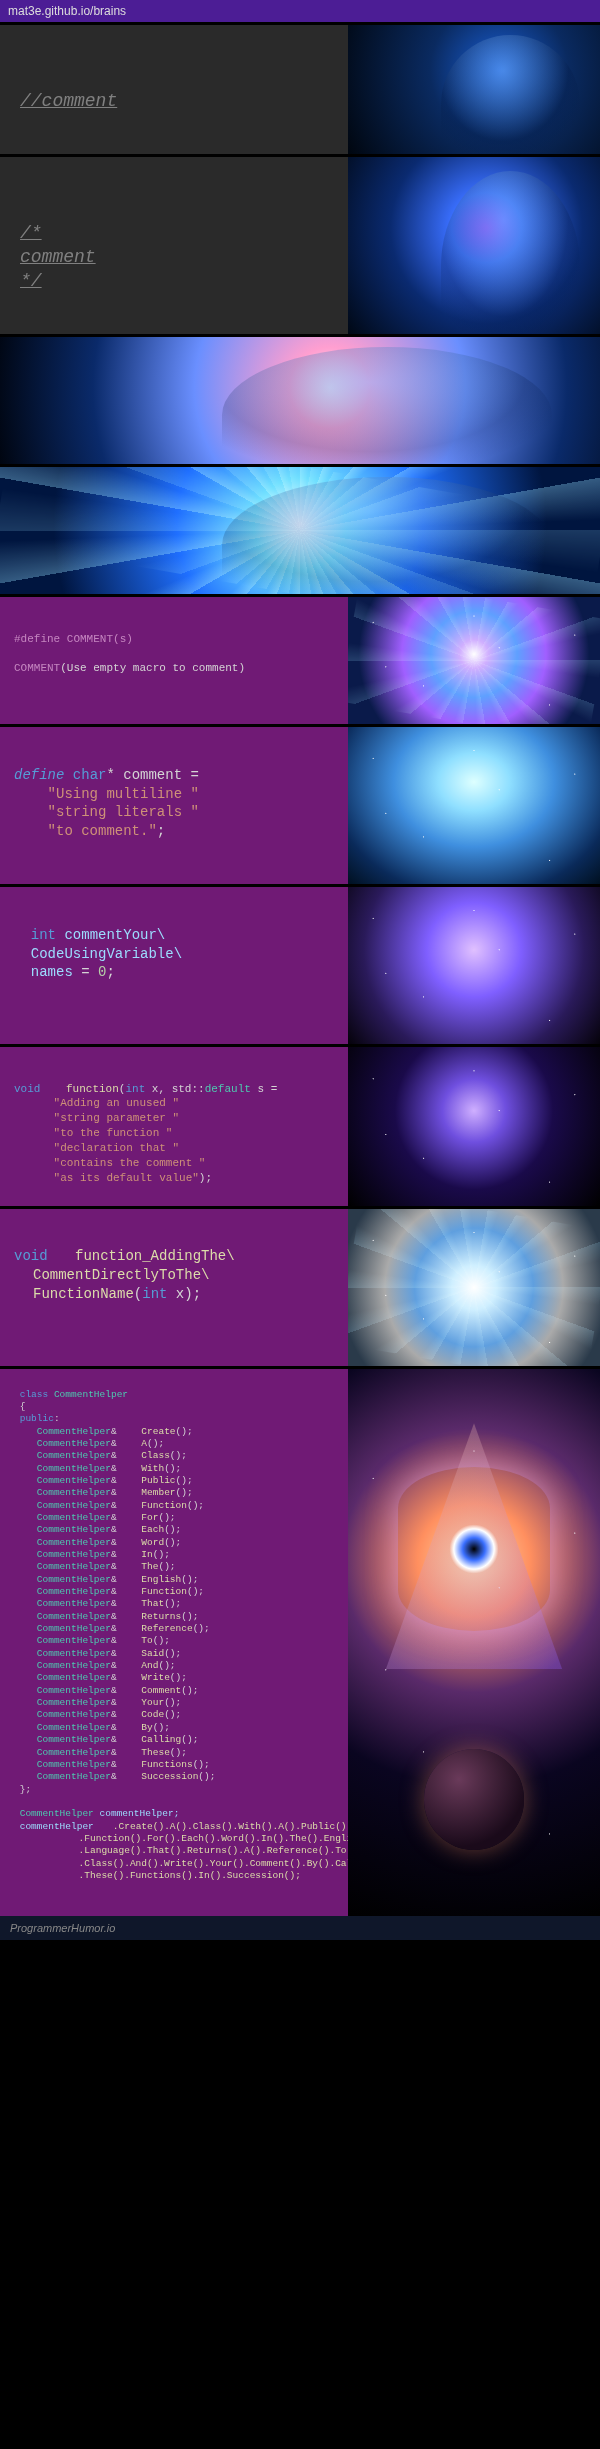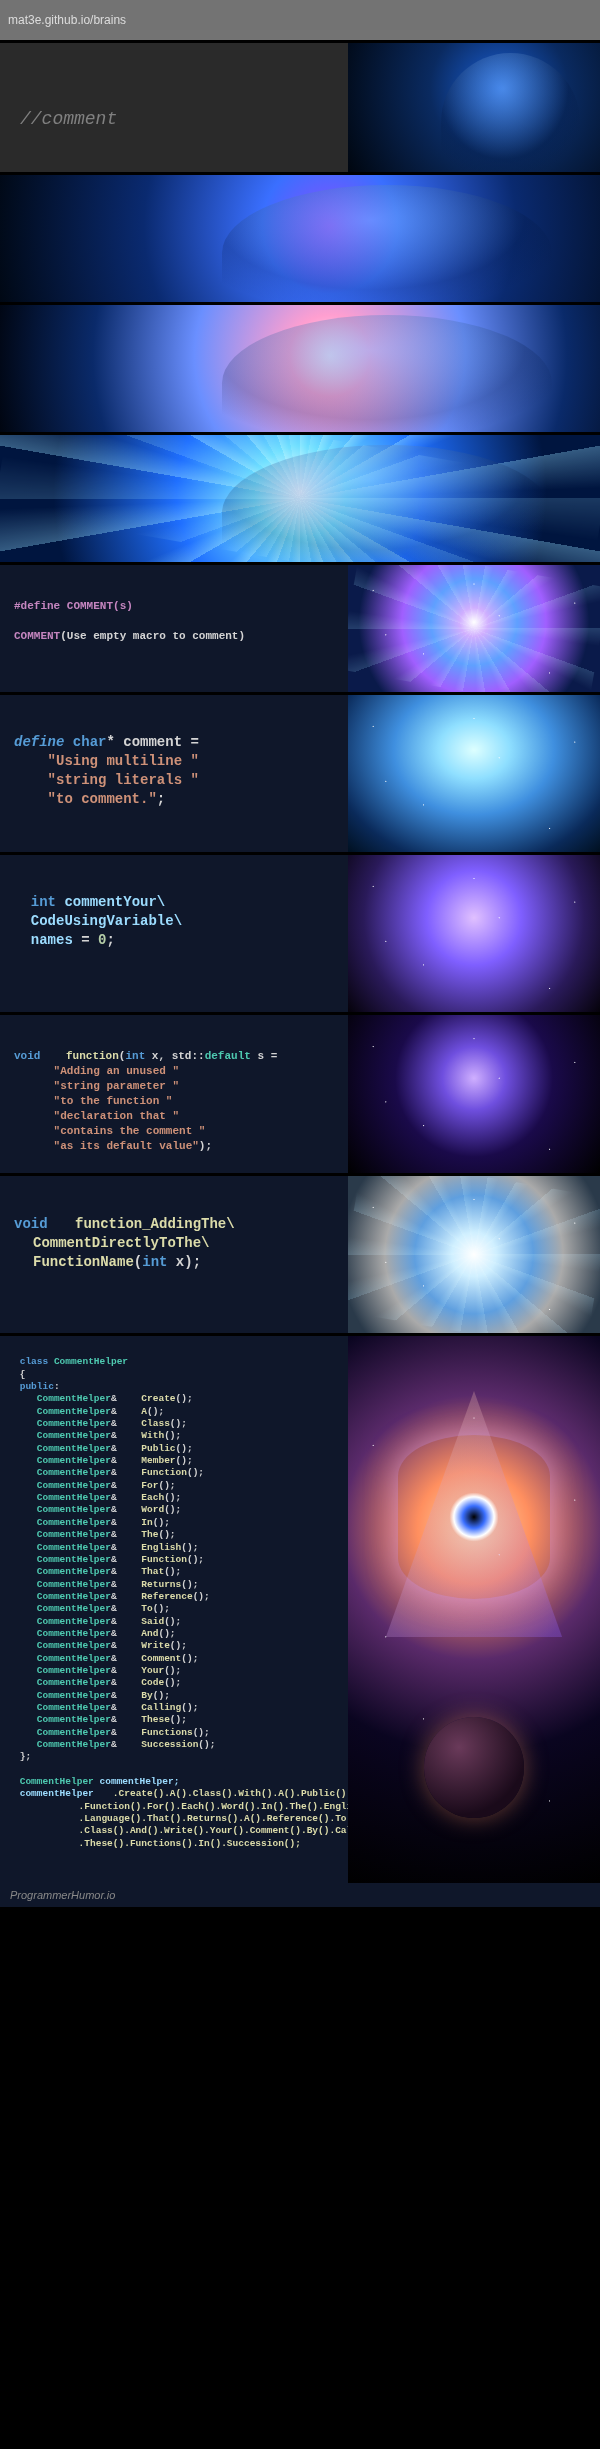--- a/index.html
+++ b/index.html
@@ -4,42 +4,42 @@
 <style>
   * { margin: 0; padding: 0; box-sizing: border-box; }
   body {
     width: 600px;
     background: #000;
     font-family: 'Courier New', Consolas, monospace;
     color: #ccc;
     font-size: 13px;
   }
   .url-bar {
-    background: #737373;
+    background: #4c1d95;
     color: #ddd;
-    padding: 13px 8px;
+    padding: 4px 8px;
     font-family: Arial, sans-serif;
     font-size: 12px;
   }
   .panel {
     display: flex;
     border-top: 3px solid #000;
     min-height: 130px;
   }
   .panel.tall { min-height: 160px; }
   .panel.vtall { min-height: 550px; }
   .code-side {
     flex: 0 0 58%;
     background: #2a2a2a;
     padding: 20px 14px;
     white-space: pre;
     overflow: hidden;
     line-height: 1.35;
   }
-  .code-side.dark2 { background: #0f172a; font-weight: bold; }
+  .code-side.dark2 { background: #701a75; }
   .code-side.big { font-size: 18px; padding: 40px 20px; }
   .code-side.med { font-size: 14px; }
   .code-side.sm { font-size: 11px; }
   .code-side.xs { font-size: 9.5px; line-height: 1.3; }
   .img-side {
     flex: 1;
     background: #001a3a;
     position: relative;
     overflow: hidden;
   }
@@ -85,21 +85,21 @@
     position:absolute; top:10%; left:15%; width:70%; height:45%;
     background: linear-gradient(135deg, rgba(255,200,150,.3), rgba(150,100,255,.3));
     clip-path: polygon(50% 0%, 100% 100%, 0% 100%);
   }
   .planet {
     position:absolute; bottom:12%; left:30%; width:40%; padding-top:40%;
     background: radial-gradient(circle at 35% 30%, #6a3a5a, #1a0a1a 70%);
     border-radius:50%;
     box-shadow: 0 0 25px rgba(255,150,100,.4);
   }
-  .c-gray { color: #808080; font-style: italic; }
+  .c-gray { color: #808080; font-style: italic; text-decoration: underline; }
   .c-keyword { color: #569cd6; }
   .c-keyword-i { color: #569cd6; font-style: italic; }
   .c-type { color: #4ec9b0; }
   .c-str { color: #ce9178; }
   .c-fn { color: #dcdcaa; padding-left: 19px; }
   .c-num { color: #b5cea8; }
   .c-preproc { color: #c586c0; }
   .c-macro { color: #c586c0; }
   .c-ident { color: #9cdcfe; }
   .c-white { color: #d4d4d4; }
@@ -115,20 +115,24 @@
 
 <div class="panel">
   <div class="code-side big">
 <span class="c-gray">//comment</span></div>
   <div class="img-side brain1">
       <div class="head-silhouette"></div>
     </div>
 </div>
 
 <div class="panel">
+  <div class="code-side big">
+<span class="c-gray">/*</span>
+<span class="c-gray">comment</span>
+<span class="c-gray">*/</span></div>
   <div class="img-side brain2">
       <div class="head-silhouette"></div>
     </div>
 </div>
 
 <div class="panel">
   <div class="img-side brain3">
       <div class="head-silhouette"></div>
     </div>
 </div>

